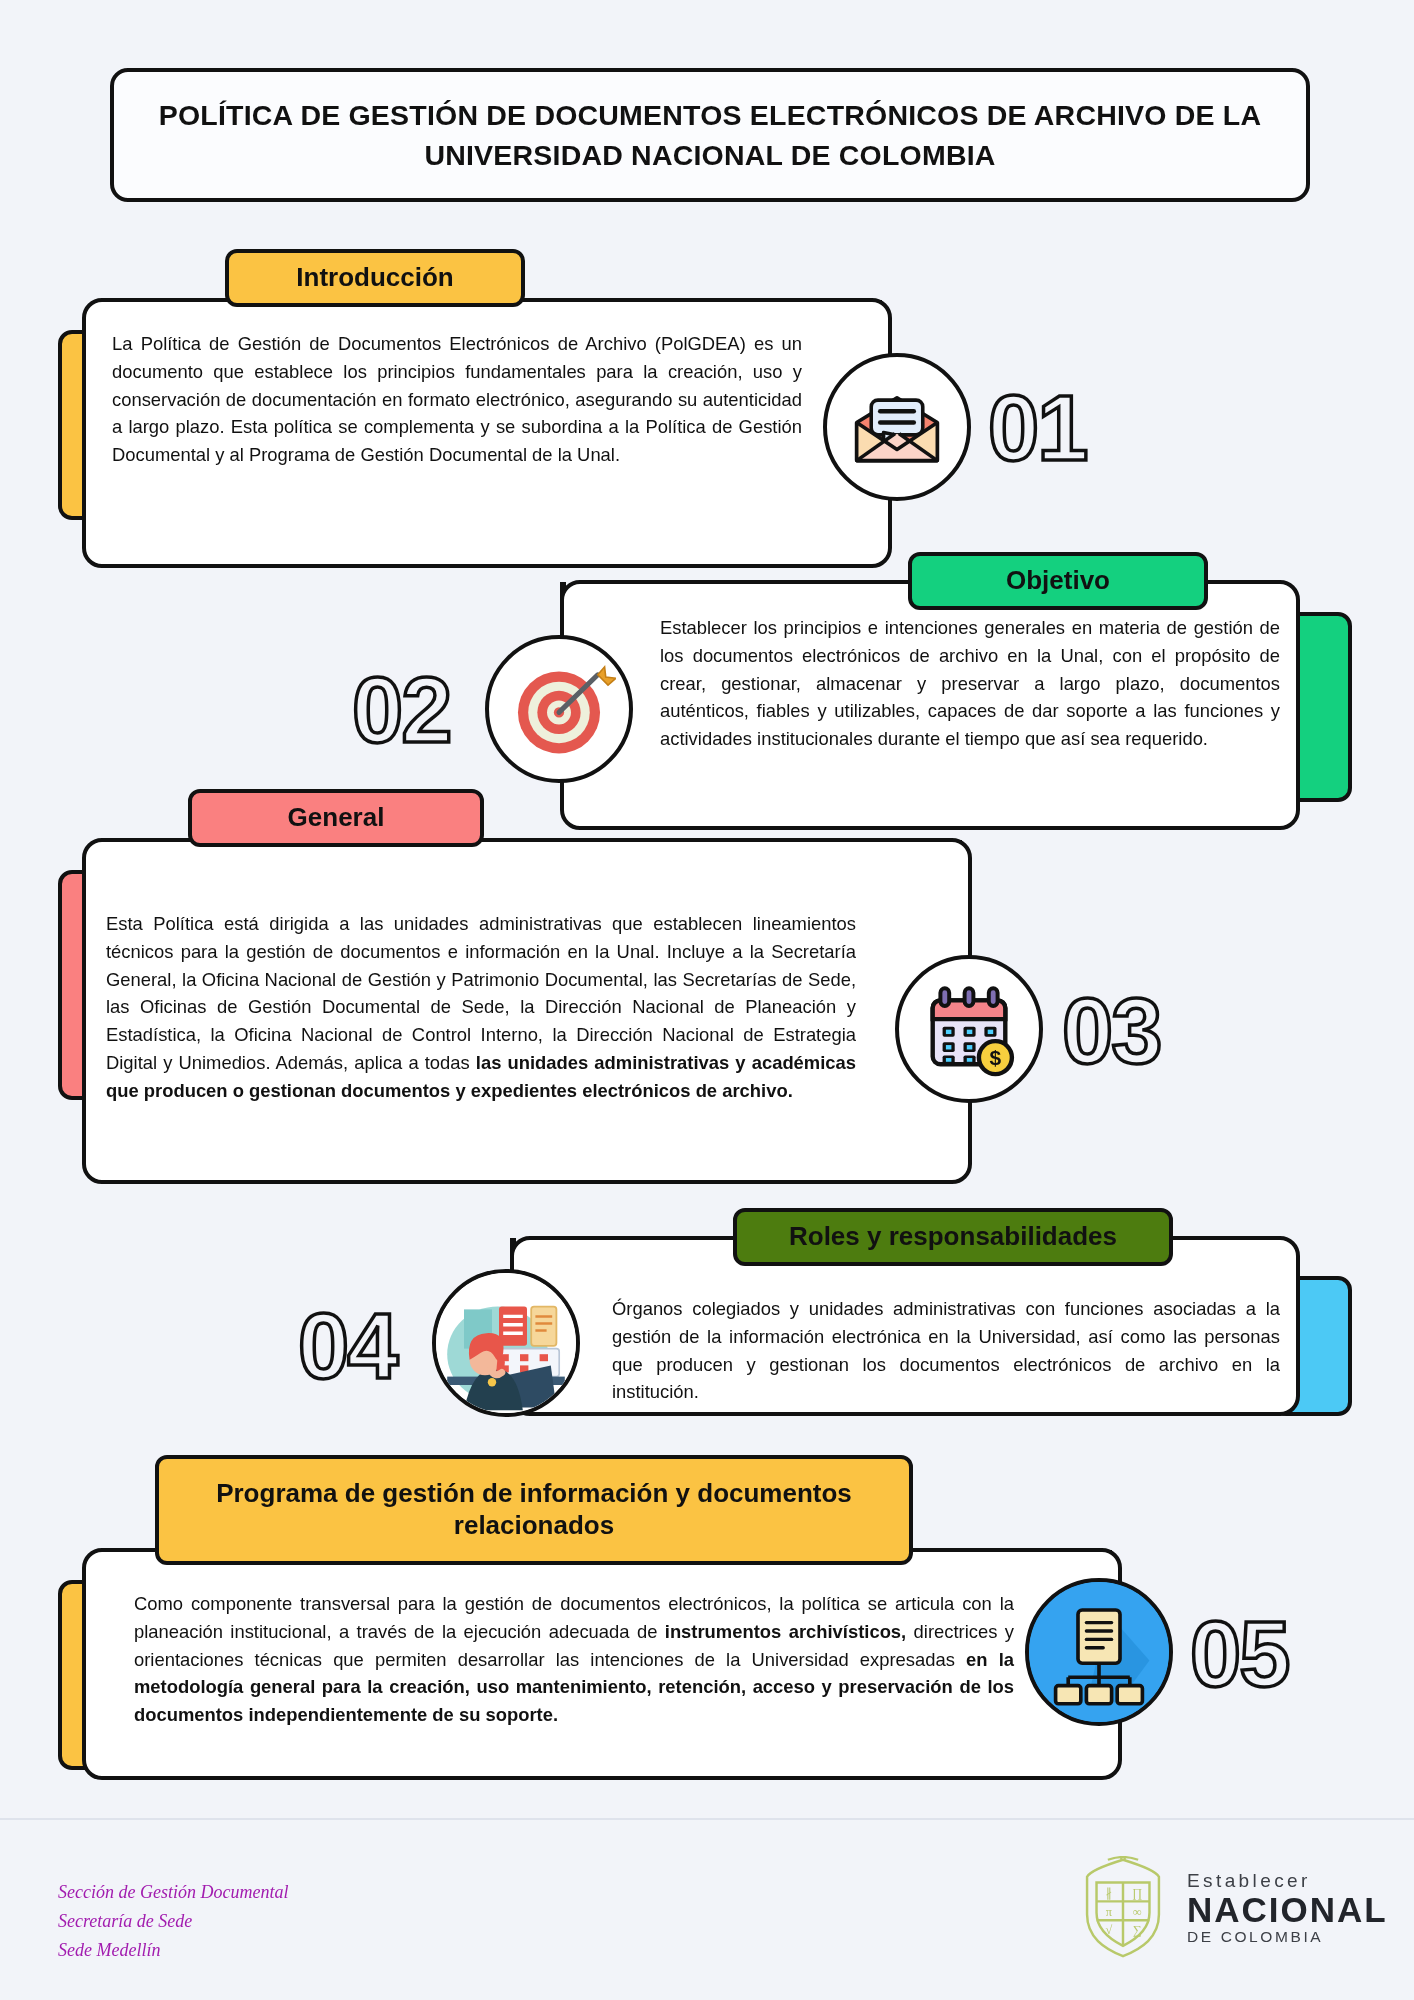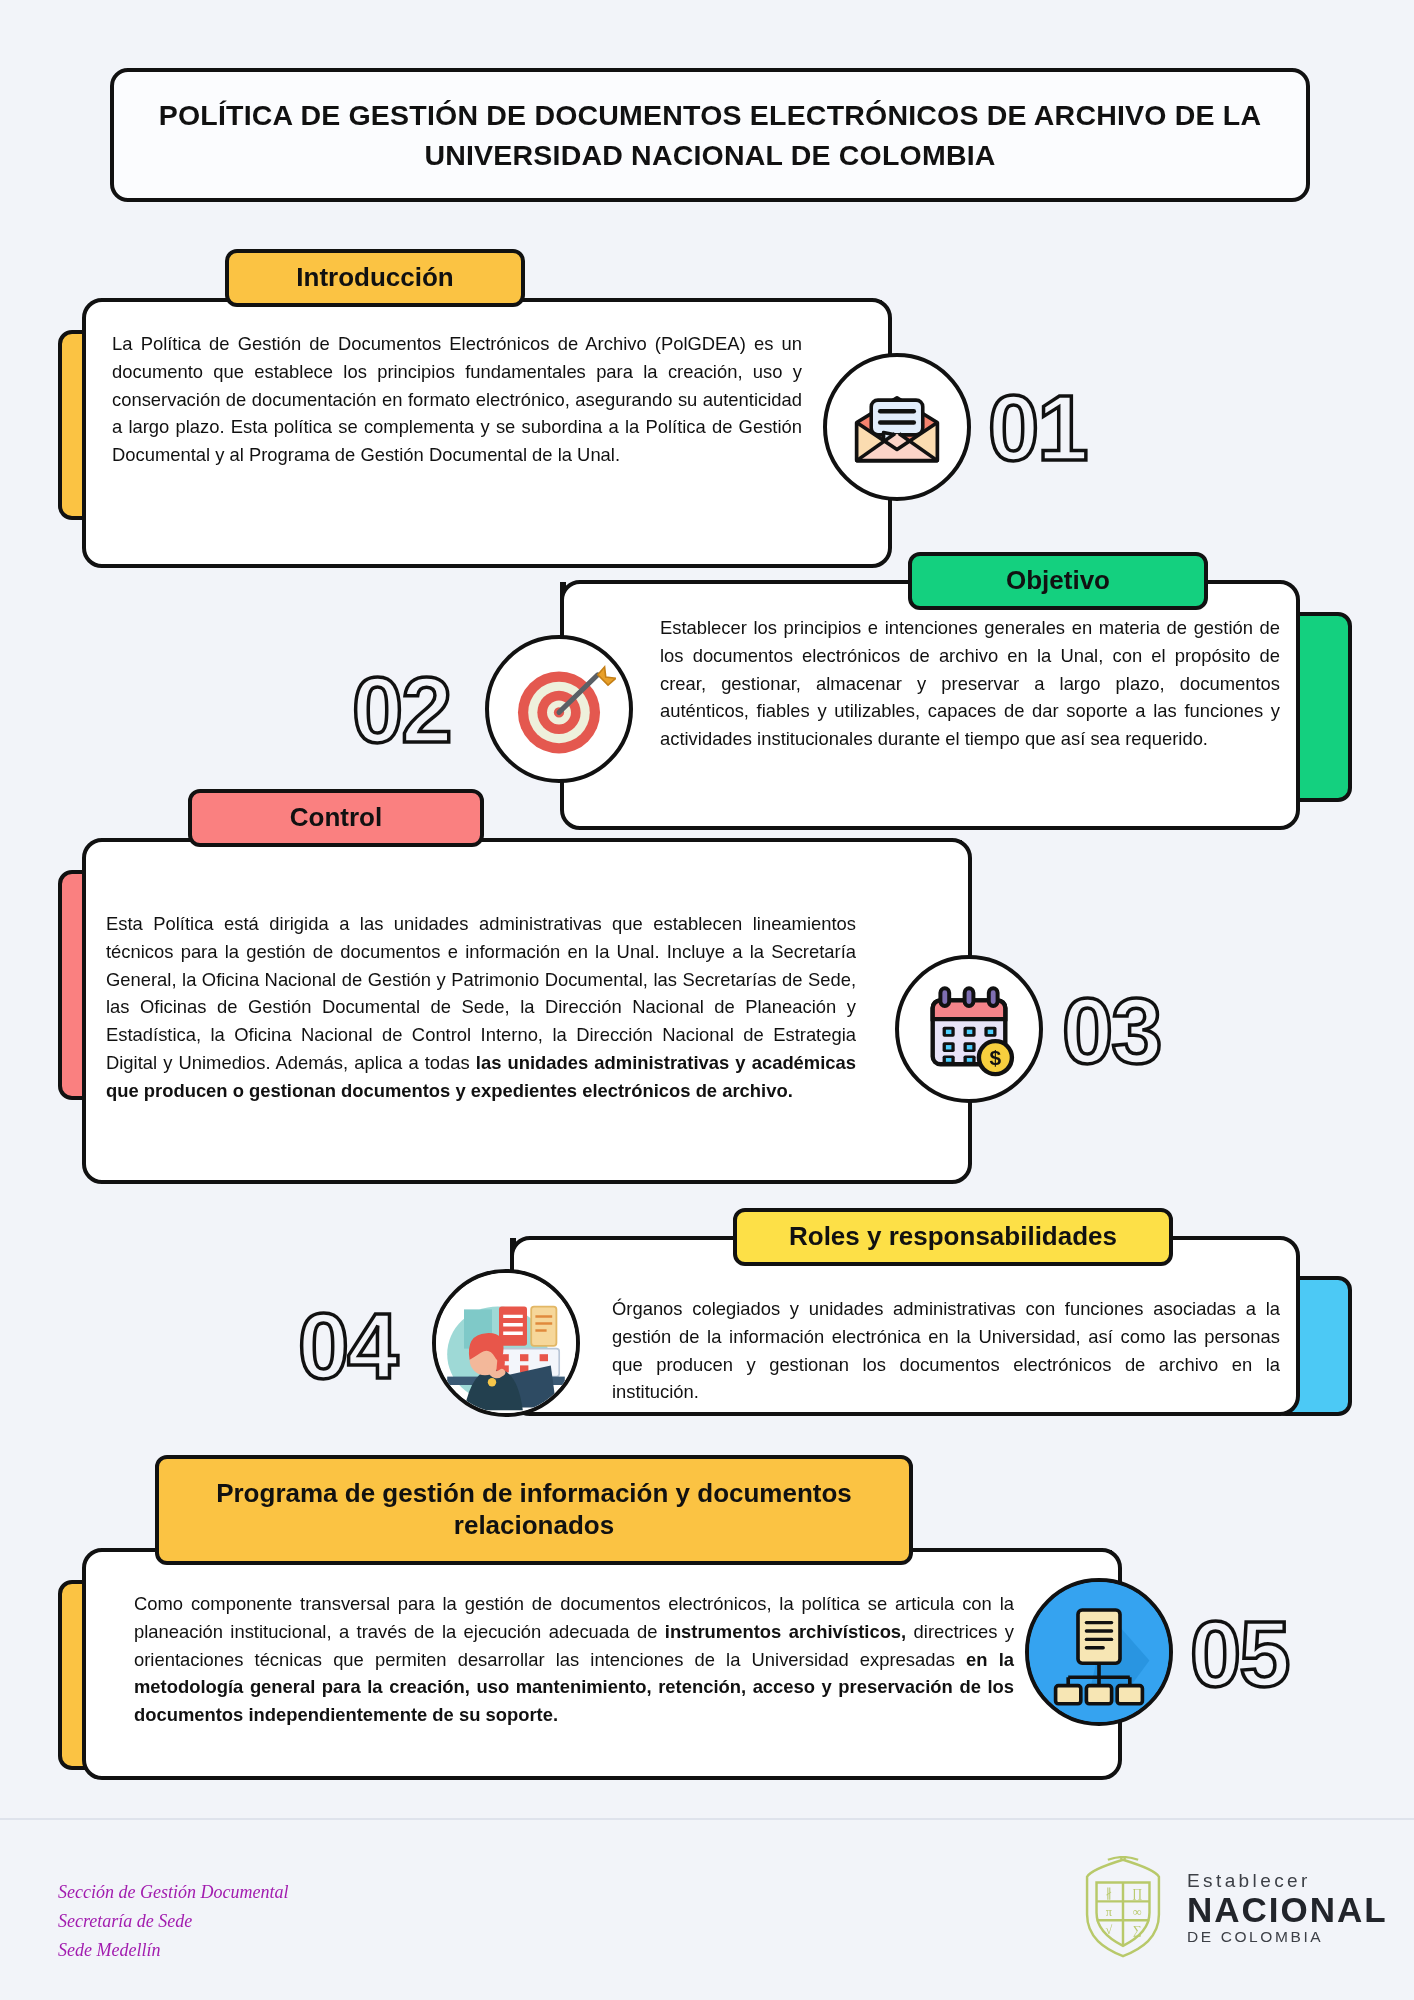--- a/index.html
+++ b/index.html
@@ -198,21 +198,21 @@
 
   <div class="num" style="left:352px; top:664px;">02</div>
 
   <div class="shadowbar" style="left:58px; top:870px; width:80px; height:230px; background:#fa8080;"></div>
 
   <div class="card" style="left:82px; top:838px; width:890px; height:346px;"></div>
 
   <div class="connector" style="left:956px; top:840px; width:6px; height:130px;"></div>
 
   <div class="tab" style="left:188px; top:789px; width:296px; height:58px; background:#fa8080;">
-    <span class="tab-text">Control</span>
+    <span class="tab-text">General</span>
   </div>
 
   <div class="body-text" style="left:106px; top:910px; width:750px;">
     <span>Esta Política está dirigida a las unidades administrativas que establecen lineamientos técnicos para la gestión de documentos e información en la Unal. Incluye a la Secretaría General, la Oficina Nacional de Gestión y Patrimonio Documental, las Secretarías de Sede, las Oficinas de Gestión Documental de Sede, la Dirección Nacional de Planeación y Estadística, la Oficina Nacional de Control Interno, la Dirección Nacional de Estrategia Digital y Unimedios. Además, aplica a todas </span><b>las unidades administrativas y académicas que producen o gestionan documentos y expedientes electrónicos de archivo.</b>
   </div>
 
   <div class="icon-circle" style="left:895px; top:955px; width:148px; height:148px;">
     <svg viewBox="0 0 100 100" width="110" height="110">
       <rect x="17" y="24" width="66" height="58" rx="7" fill="#e8e3f7" stroke="#111" stroke-width="4"></rect>
       <path d="M17 31 a7 7 0 0 1 7 -7 h52 a7 7 0 0 1 7 7 v10 h-66 z" fill="#f5848a" stroke="#111" stroke-width="4"></path>
@@ -243,21 +243,21 @@
   </div>
 
   <div class="num" style="left:1062px; top:985px;">03</div>
 
   <div class="shadowbar" style="left:1272px; top:1276px; width:80px; height:140px; background:#4cc9f5;"></div>
 
   <div class="card" style="left:510px; top:1236px; width:790px; height:180px;"></div>
 
   <div class="connector" style="left:510px; top:1238px; width:6px; height:110px;"></div>
 
-  <div class="tab" style="left:733px; top:1208px; width:440px; height:58px; background:#fde047;">
+  <div class="tab" style="left:733px; top:1208px; width:440px; height:58px; background:#4d7c0f;">
     <span class="tab-text">Roles y responsabilidades</span>
   </div>
 
   <div class="body-text" style="left:612px; top:1295px; width:668px;">Órganos colegiados y unidades administrativas con funciones asociadas a la gestión de la información electrónica en la Universidad, así como las personas que producen y gestionan los documentos electrónicos de archivo en la institución.</div>
 
   <div class="icon-circle" style="left:432px; top:1269px; width:148px; height:148px;">
     <svg viewBox="0 0 100 100" width="148" height="148">
       <circle cx="50" cy="50" r="50" fill="#ffffff"></circle>
       <ellipse cx="44" cy="58" rx="36" ry="34" fill="#9ed9d6"></ellipse>
       <rect x="20" y="26" width="20" height="28" fill="#7fc9c8"></rect>

